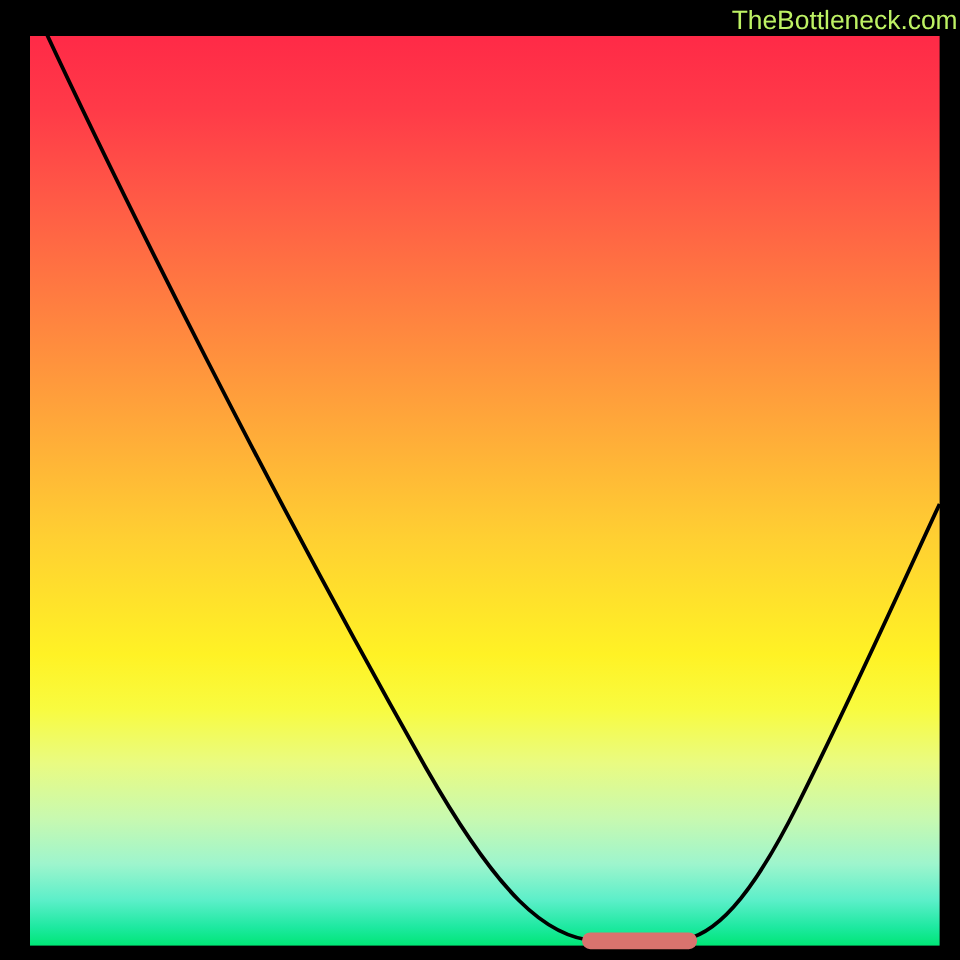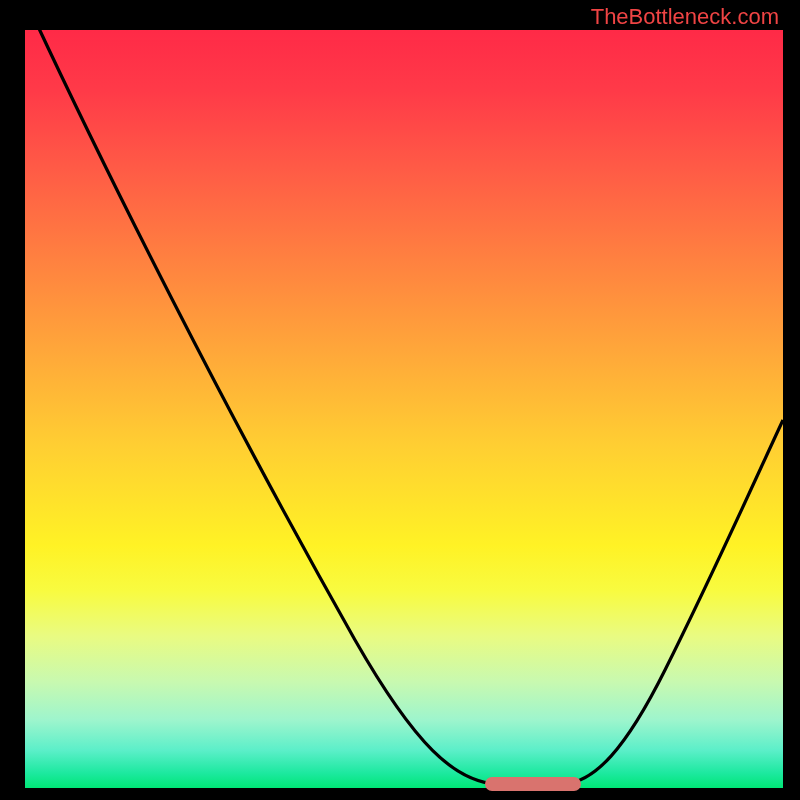--- a/index.html
+++ b/index.html
@@ -6,22 +6,22 @@
   body {
     width: 800px;
     height: 800px;
     background: #000;
     position: relative;
     overflow: hidden;
   }
   .watermark {
     position: absolute;
     top: 4px;
-    right: 21px;
-    color: #ef4444;
+    right: 2px;
+    color: #bef264;
     font-family: Arial, Helvetica, sans-serif;
     font-size: 22px;
     font-weight: 500;
     z-index: 10;
   }
   .plot {
     position: absolute;
     left: 25px;
     top: 30px;
     width: 758px;

